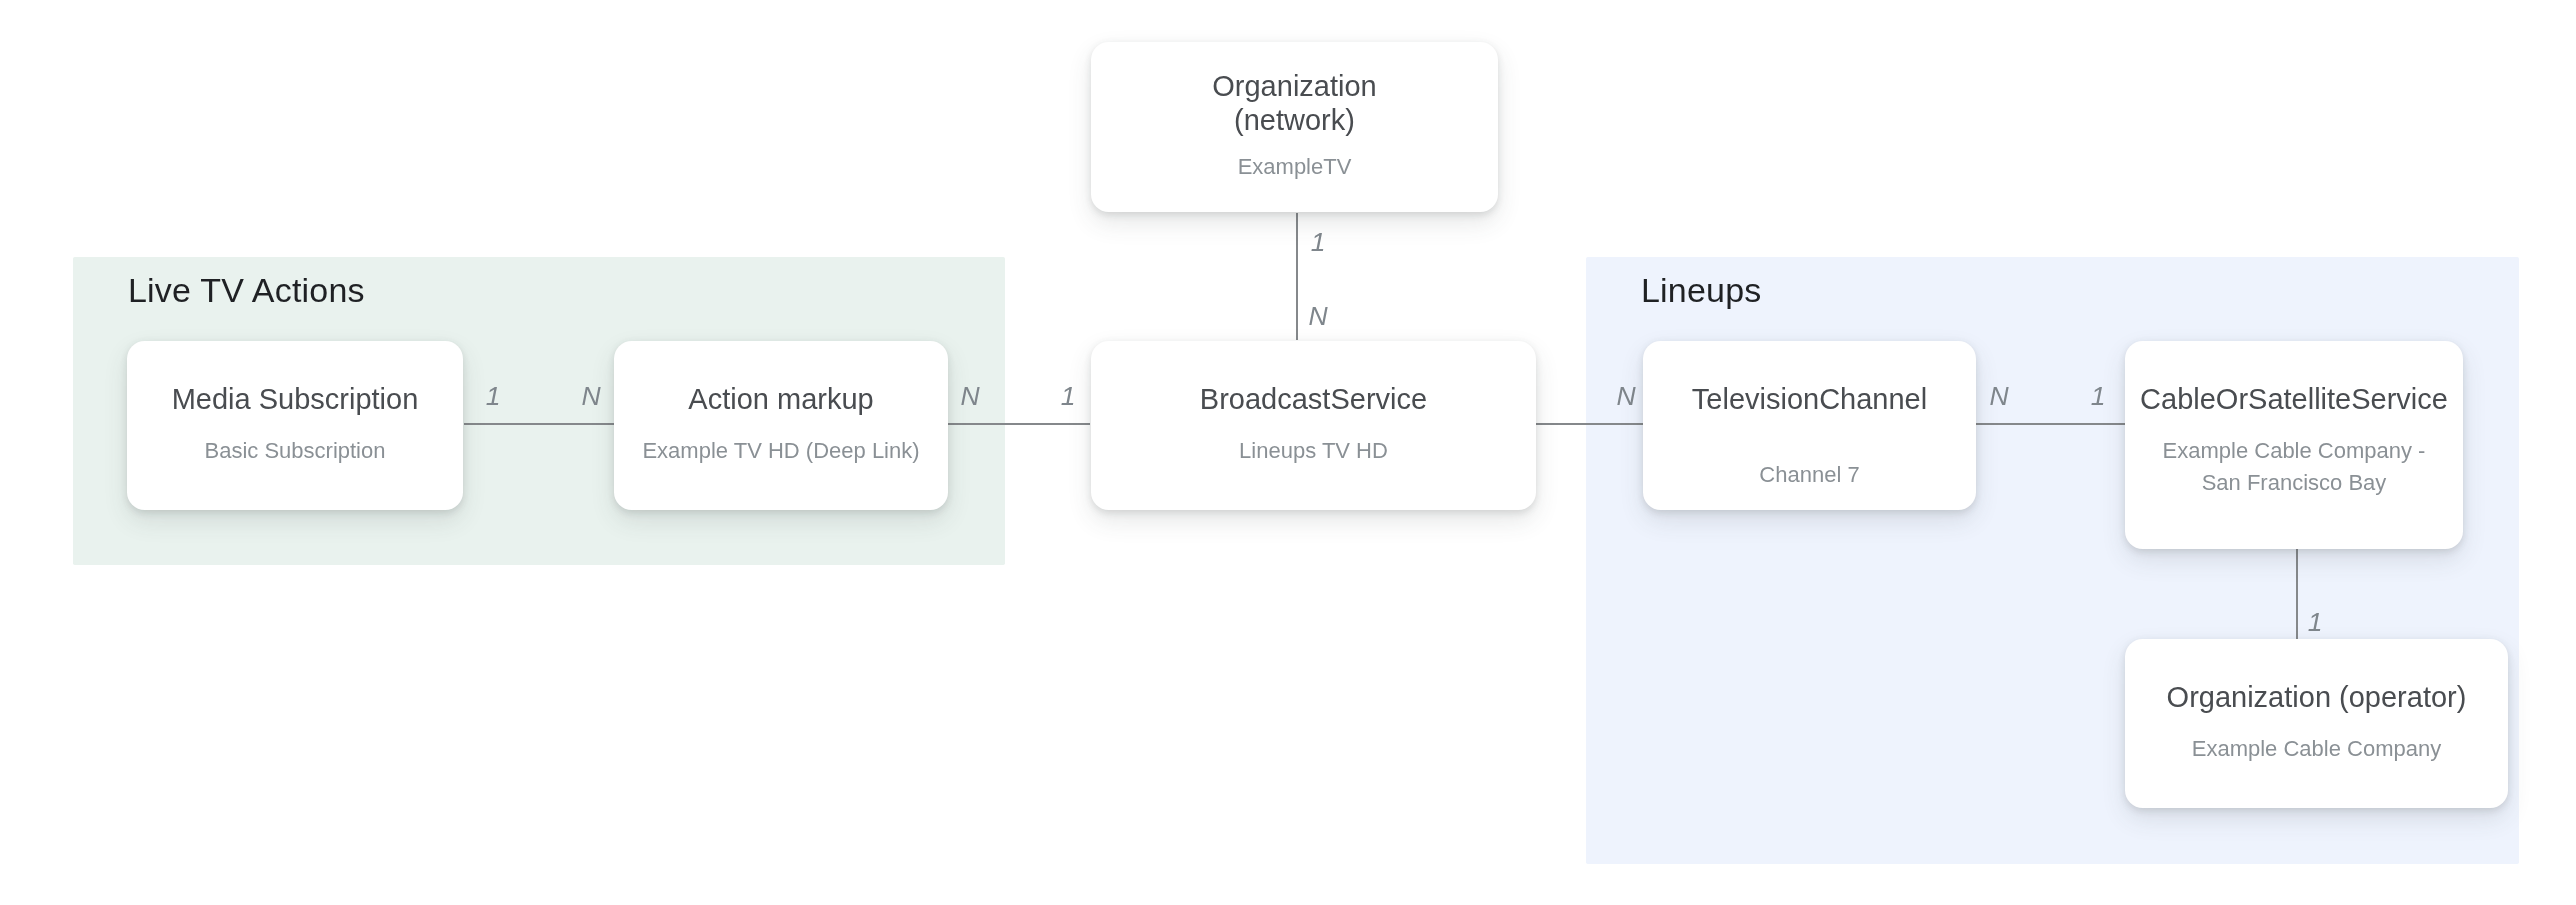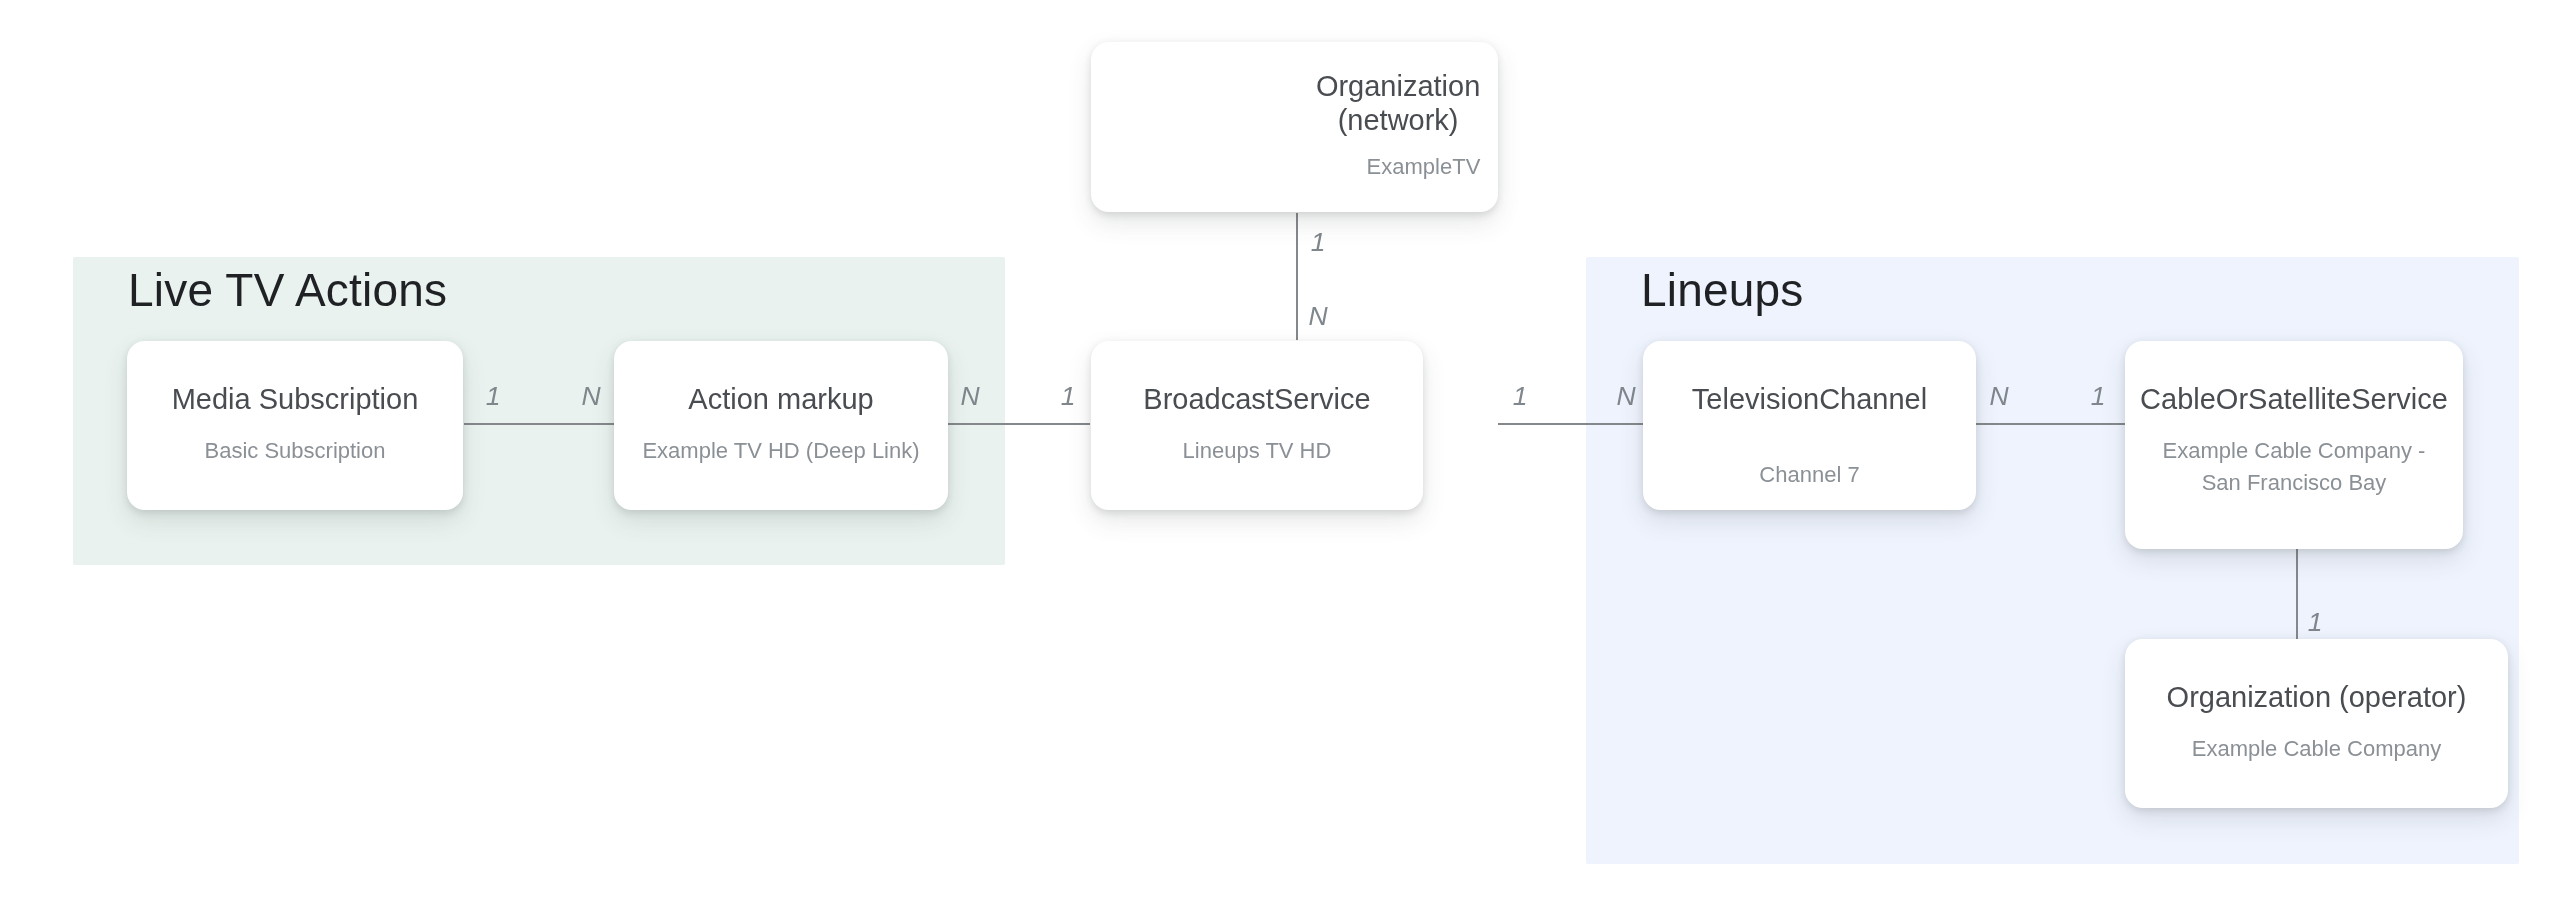--- a/index.html
+++ b/index.html
@@ -19,21 +19,21 @@
     position: absolute;
     border-radius: 1.8px;
   }
   .section.green { background: var(--live-tv-actions-bg, #e9f2ee); }
   .section.blue  { background: var(--lineups-bg, #eef3fd); }
   .section-title {
     position: absolute;
     left: 55px;
     top: 12.4px;
     margin: 0;
-    font-size: 46px;
+    font-size: 34px;
     line-height: 42px;
     font-weight: 400;
     letter-spacing: 0.2px;
     color: var(--section-title-text, #1f2124);
   }
   .card {
     position: absolute;
     background: var(--card-bg, #ffffff);
     border-radius: 17.7px;
     box-shadow: 0 2.7px 7px rgba(60,64,67,0.14), 0 10.6px 25px rgba(60,64,67,0.12);
@@ -107,37 +107,37 @@
 
   <span class="cardinality" style="left:1520px; top:396px;">1</span>
   <span class="cardinality" style="left:1626px; top:396px;">N</span>
 
   <span class="cardinality" style="left:1999px; top:396px;">N</span>
   <span class="cardinality" style="left:2098px; top:396px;">1</span>
 
   <span class="cardinality" style="left:2316px; top:528px;">N</span>
   <span class="cardinality" style="left:2315px; top:622px;">1</span>
 
-  <div class="card two-line-title" style="left:1091px; top:42px; width:407px; height:170px;align-items:flex-end;">
+  <div class="card two-line-title" style="left:1091px; top:42px; width:407px; height:170px;">
     <div class="card-title">Organization
 (network)</div>
     <div class="card-subtitle">ExampleTV</div>
   </div>
 
   <div class="card" style="left:614px; top:341px; width:334px; height:169px;">
     <div class="card-title">Action markup</div>
     <div class="card-subtitle">Example TV HD (Deep Link)</div>
   </div>
 
   <div class="card" style="left:127px; top:341px; width:336px; height:169px;">
     <div class="card-title">Media Subscription</div>
     <div class="card-subtitle">Basic Subscription</div>
   </div>
 
-  <div class="card" style="left:1091px; top:341px; width:332px; height:169px;">
+  <div class="card" style="left:1091px; top:341px; width:445px; height:169px;">
     <div class="card-title">BroadcastService</div>
     <div class="card-subtitle">Lineups TV HD</div>
   </div>
 
   <div class="card" style="left:1643px; top:341px; width:333px; height:169px;gap:24px;">
     <div class="card-title">TelevisionChannel</div>
     <div class="card-subtitle">Channel 7</div>
   </div>
 
   <div class="card" style="left:2125px; top:341px; width:338px; height:208px;">

